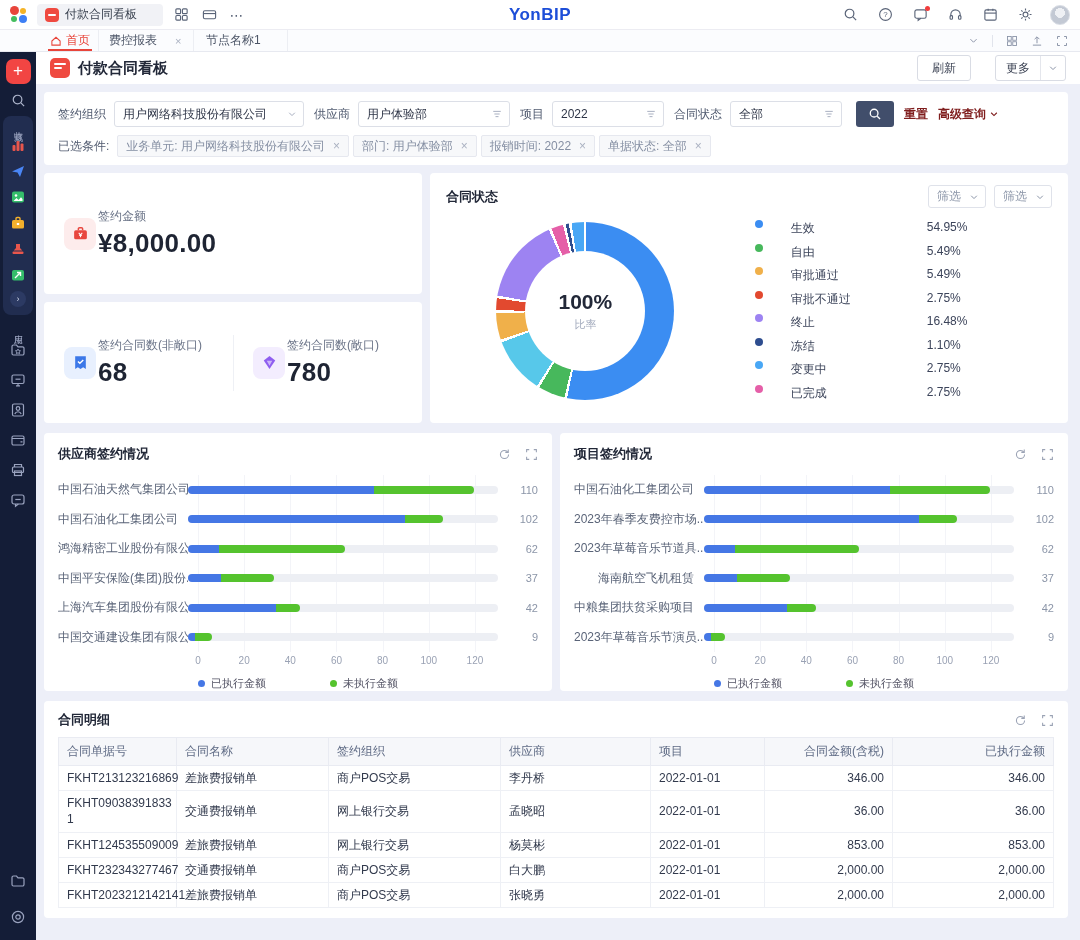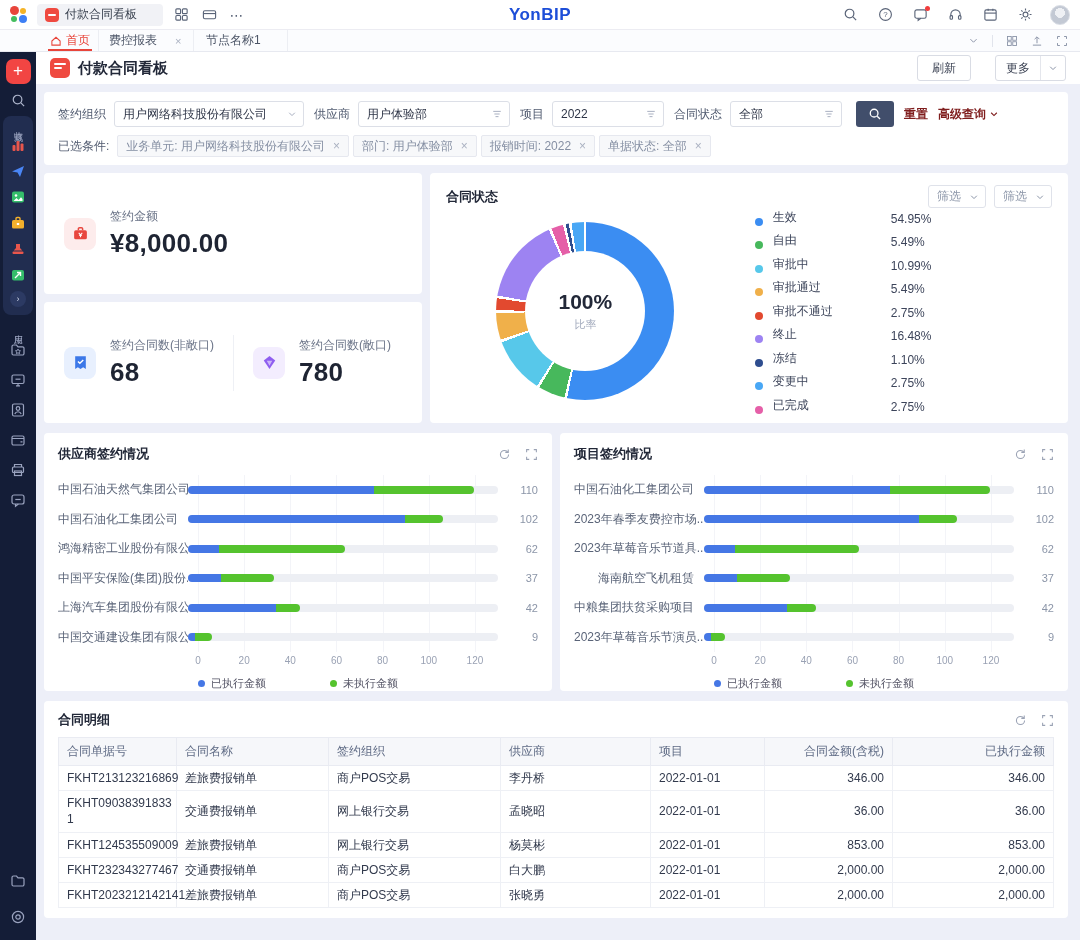--- a/index.html
+++ b/index.html
@@ -72,39 +72,39 @@
   .f-link { color:#7f1d1d; display:flex; align-items:center; gap:3px; }
   .f-row2 { margin-top:8px; display:flex; align-items:center; gap:8px; }
   .f-sel-label { color:#515b70; }
   .tag { height:22px; display:flex; align-items:center; gap:8px; background:#f7f8fa; border:1px solid #e6e8ef; border-radius:2px; padding:0 8px; color:#858fa3; }
   .tag .x { color:#aab1c1; }
 
   
   .kpi-row { margin-top:8px; display:flex; gap:8px; height:250px; }
   .kpi-col { width:378px; display:flex; flex-direction:column; gap:8px; }
   .kpi-card { flex:1; display:flex; align-items:center; }
-  .kpi-half { flex:1; display:flex; align-items:center; padding-left:20px; gap:14px; position:relative; }
+  .kpi-half { flex:1; display:flex; align-items:center; padding-left:20px; gap:2px; position:relative; }
   .kpi-half + .kpi-half:before { content:""; position:absolute; left:0; top:50%; transform:translateY(-50%); width:1px; height:56px; background:#eef0f5; }
   .kpi-icobox { width:32px; height:32px; border-radius:8px; display:flex; align-items:center; justify-content:center; flex:none; }
   .kpi-label { color:#6b7488; font-size:12px; }
   .kpi-value { font-size:26px; font-weight:bold; color:#1e2433; margin-top:3px; letter-spacing:.3px; }
 
   .donut-panel { flex:1; padding:12px 16px; }
   .panel-head { display:flex; align-items:center; }
   .panel-title { font-size:13px; font-weight:bold; color:#222838; }
   .panel-icons { margin-left:auto; display:flex; gap:14px; color:#9aa2b4;border-radius:8px; }
   .mini-select { height:23px; min-width:58px; border:1px solid #dfe2ea; border-radius:3px; display:flex; align-items:center; gap:8px; padding:0 6px 0 8px; color:#8b95a8; }
   .donut-body { display:flex; align-items:center; height:198px; margin-top:4px; }
   .donut-wrap { width:46%; display:flex; justify-content:center; }
   .donut { width:178px; height:178px; border-radius:50%; position:relative; }
   .donut-hole { position:absolute; left:29px; top:29px; width:120px; height:120px; background:#fff; border-radius:50%; display:flex; flex-direction:column; align-items:center; justify-content:center; }
   .donut-val { font-size:21px; font-weight:bold; color:#222838; }
   .donut-sub { font-size:11px; color:#a3abbd; margin-top:3px; }
   .d-legend { width:250px; margin-left:30px; display:flex; flex-direction:column; justify-content:center; gap:6.5px; }
-  .dl-row { display:flex; align-items:flex-end; }
+  .dl-row { display:flex; align-items:flex-start;gap:18px; }
   .dl-dot { width:8px; height:8px; border-radius:50%; margin-right:10px; flex:none; }
   .dl-name { width:118px; color:#3c445a; }
   .dl-pct { color:#3c445a; }
 
   
   .bars-row { margin-top:10px; display:flex; gap:8px; }
   .bar-panel { flex:1; padding:12px 14px 10px; height:258px; }
   .chart-plot { margin-top:12px; position:relative; }
   .grid-lines { position:absolute; left:140px; right:40px; top:0; bottom:0; }
   .grid-lines i { position:absolute; top:0; bottom:0; width:1px; background:#f3f4f8; }
@@ -569,25 +569,20 @@
           <div class="d-legend" id="donut-legend">
               <div class="dl-row">
                 <span class="dl-dot" style="background:#3b8df2"></span>
     <span class="dl-name">生效</span>
     <span class="dl-pct">54.95%</span>
               </div>
               <div class="dl-row">
                 <span class="dl-dot" style="background:#47b85c"></span>
     <span class="dl-name">自由</span>
     <span class="dl-pct">5.49%</span>
-              </div>
-              <div class="dl-row">
-                <span class="dl-dot" style="background:#57c8ea"></span>
-    <span class="dl-name">审批中</span>
-    <span class="dl-pct">10.99%</span>
               </div>
               <div class="dl-row">
                 <span class="dl-dot" style="background:#f0b04a"></span>
     <span class="dl-name">审批通过</span>
     <span class="dl-pct">5.49%</span>
               </div>
               <div class="dl-row">
                 <span class="dl-dot" style="background:#e2492f"></span>
     <span class="dl-name">审批不通过</span>
     <span class="dl-pct">2.75%</span>

